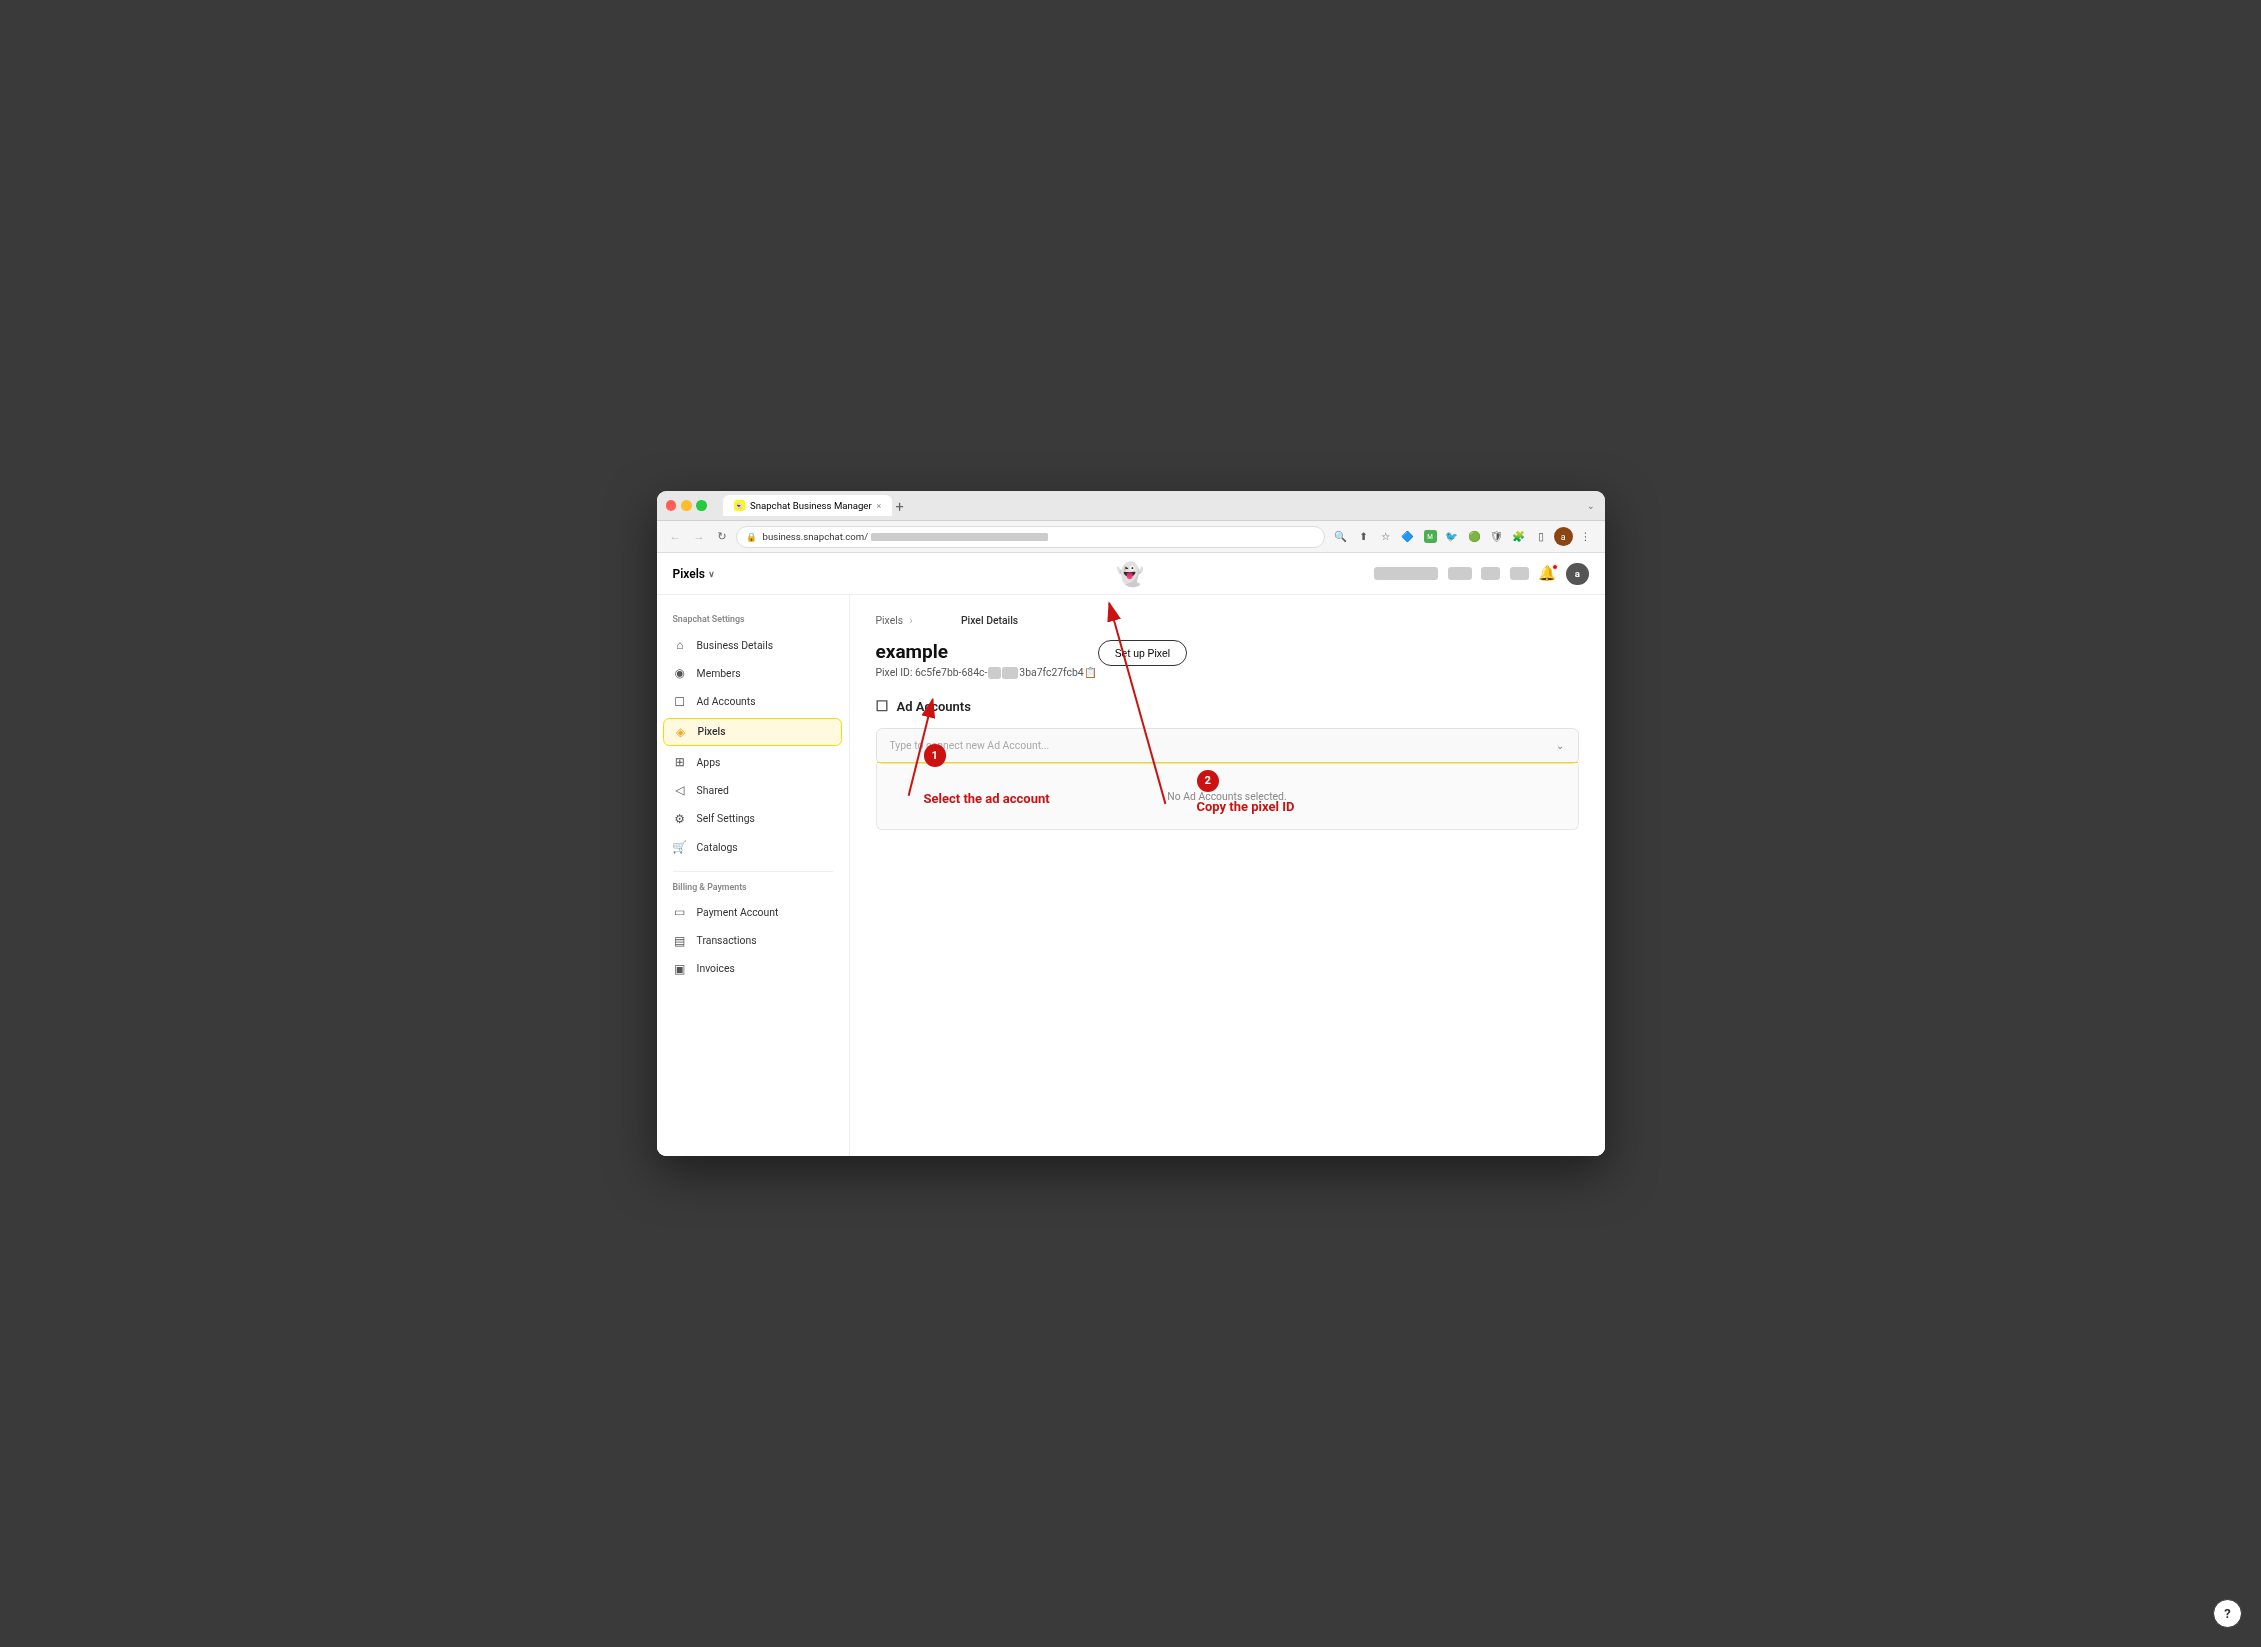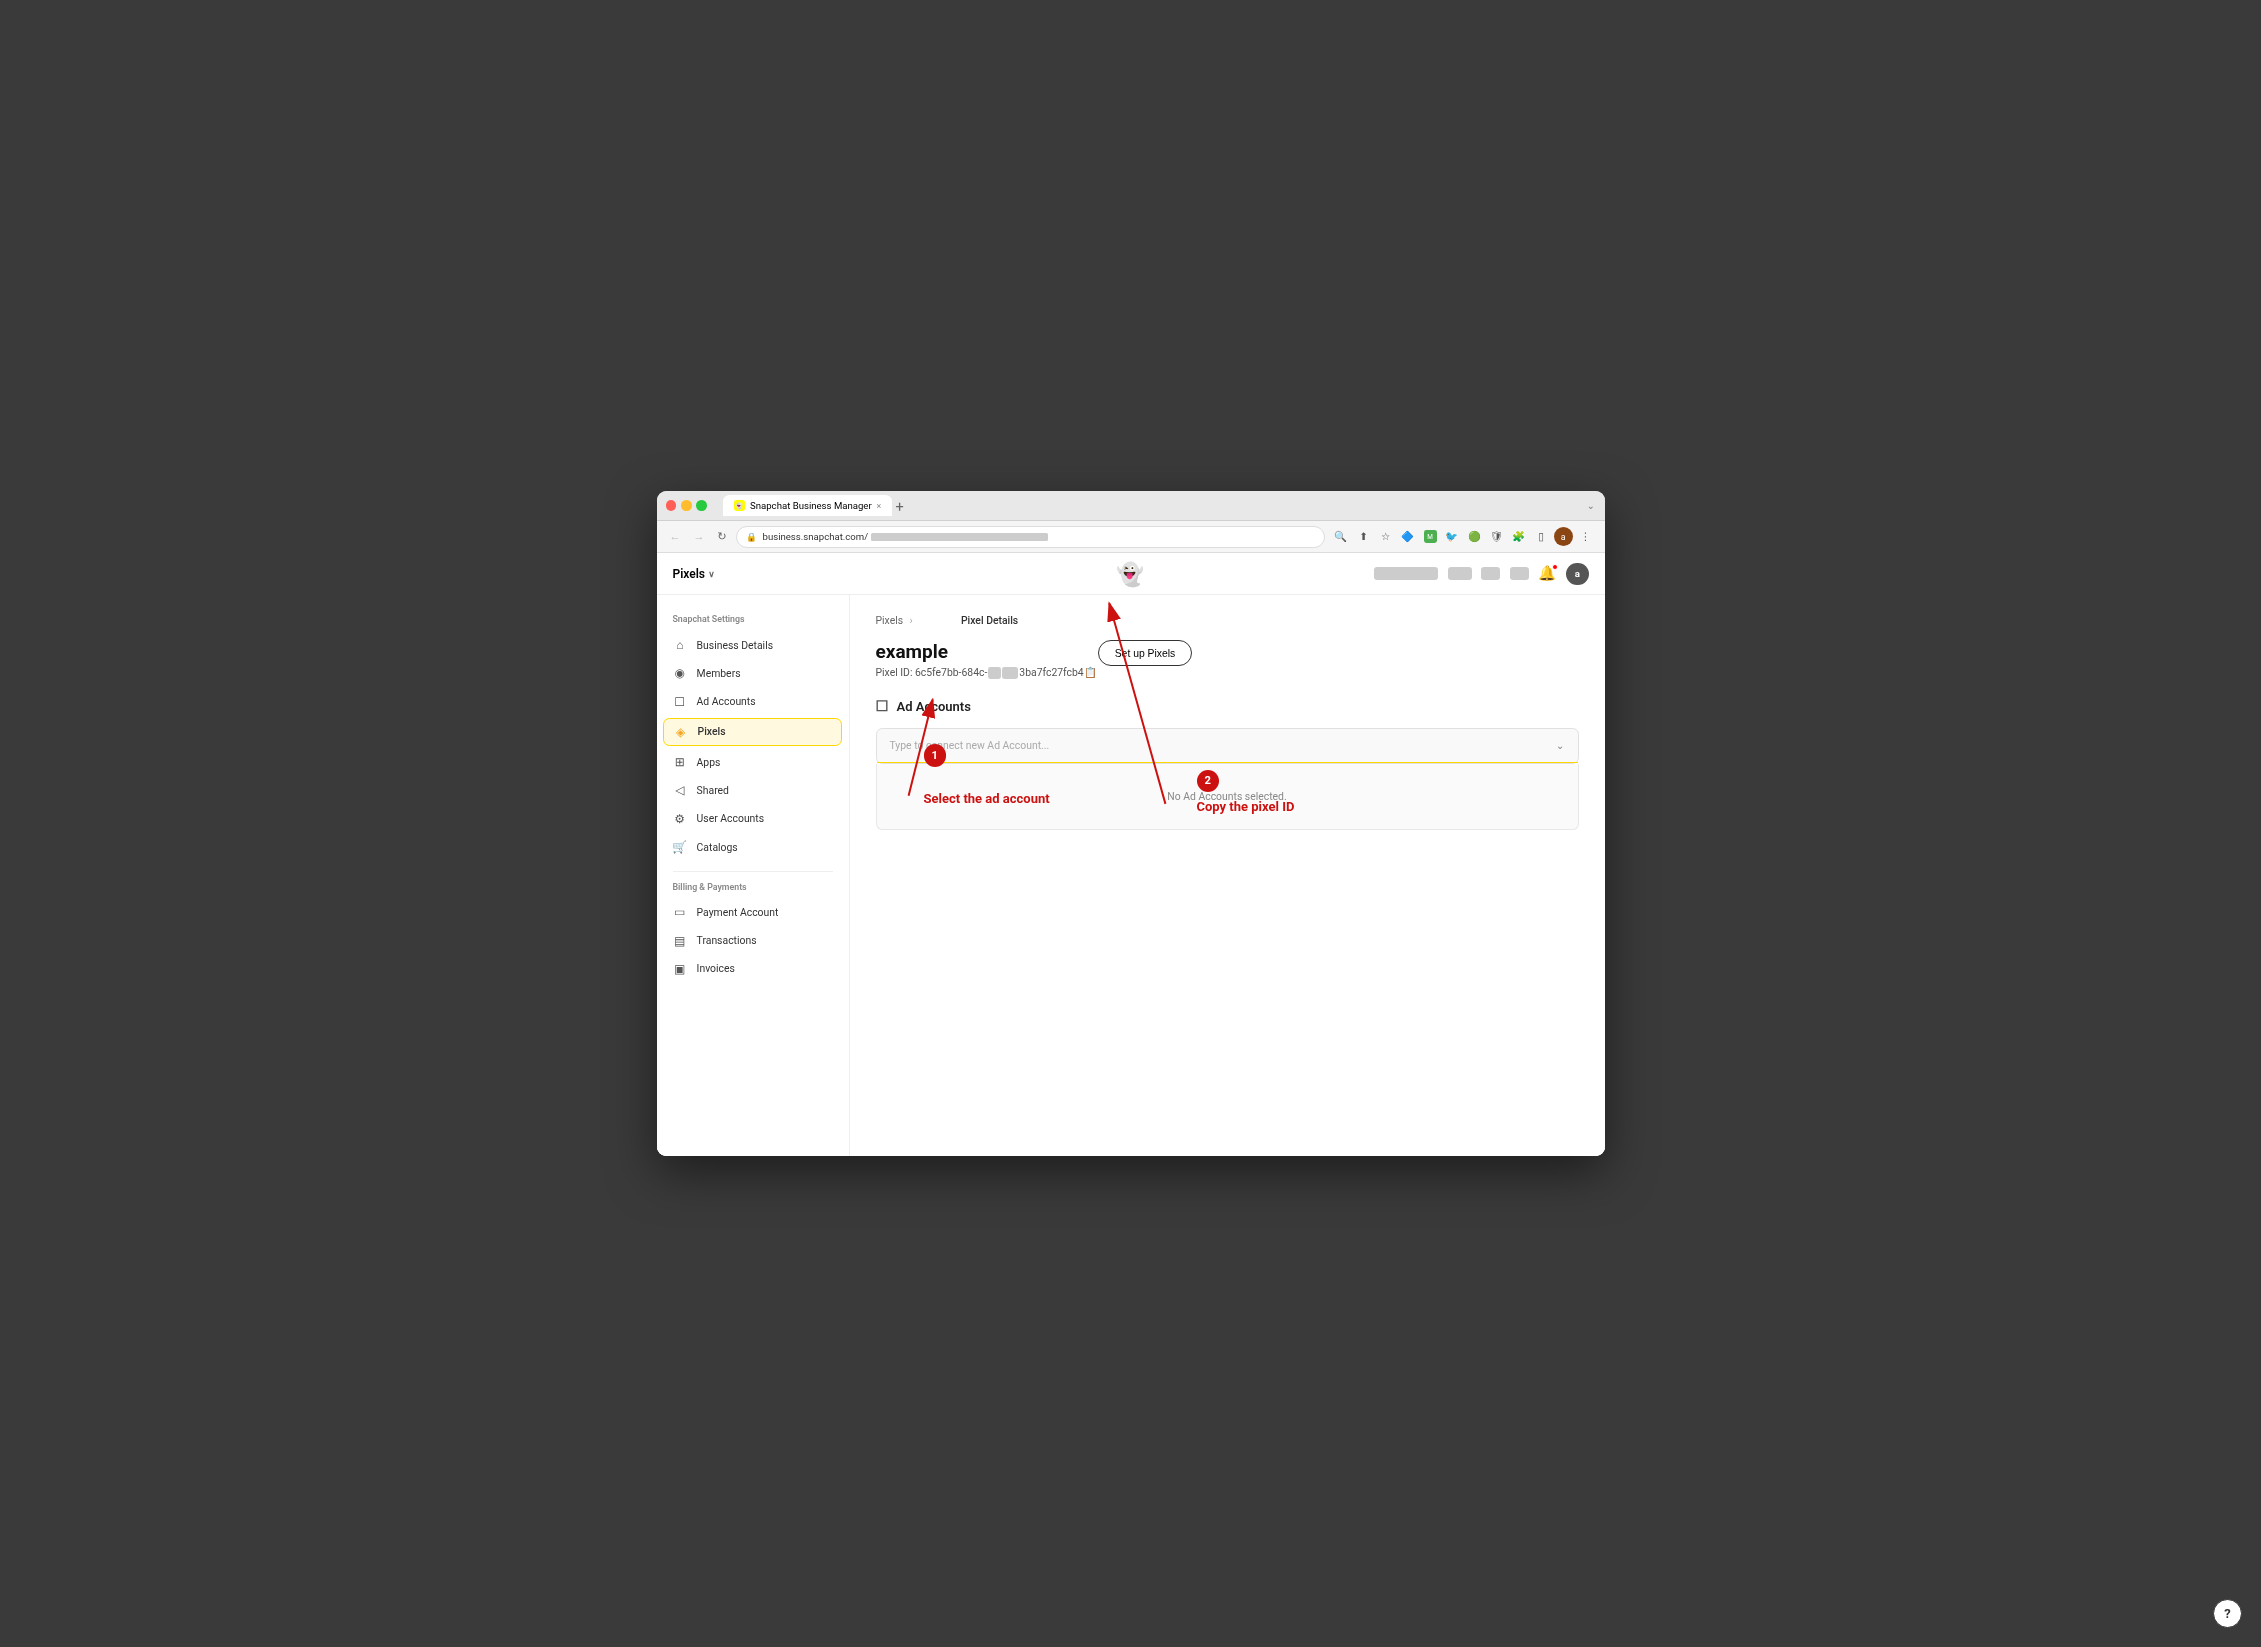--- a/index.html
+++ b/index.html
@@ -487,21 +487,21 @@
         <div class="sidebar-item">
           <span class="si-icon">⊞</span>
           <span>Apps</span>
         </div>
         <div class="sidebar-item">
           <span class="si-icon">◁</span>
           <span>Shared</span>
         </div>
         <div class="sidebar-item">
           <span class="si-icon">⚙</span>
-          <span>User Accounts</span>
+          <span>Self Settings</span>
         </div>
         <div class="sidebar-item">
           <span class="si-icon">🛒</span>
           <span>Catalogs</span>
         </div>
 
         <hr class="sidebar-divider">
 
         <div class="sidebar-section-title">Billing &amp; Payments</div>
 
@@ -531,21 +531,21 @@
           <div>
             <div class="page-title">example</div>
             <div class="pixel-id-row">
               <span>Pixel ID: 6c5fe7bb-684c-</span>
               <span class="pixel-id-blurred"></span>
               <span class="pixel-id-blurred" style="width:16px;"></span>
               <span>3ba7fc27fcb4</span>
               <span style="font-size:10.4px;cursor:pointer;color:#555;">📋</span>
             </div>
           </div>
-          <button class="setup-pixel-btn">Set up Pixels</button>
+          <button class="setup-pixel-btn">Set up Pixel</button>
         </div>
 
         <div>
           <div class="section-header">
             <span class="section-icon">☐</span>
             <span>Ad Accounts</span>
           </div>
 
           <div class="dropdown-container">
             <div class="dropdown-input-row">

